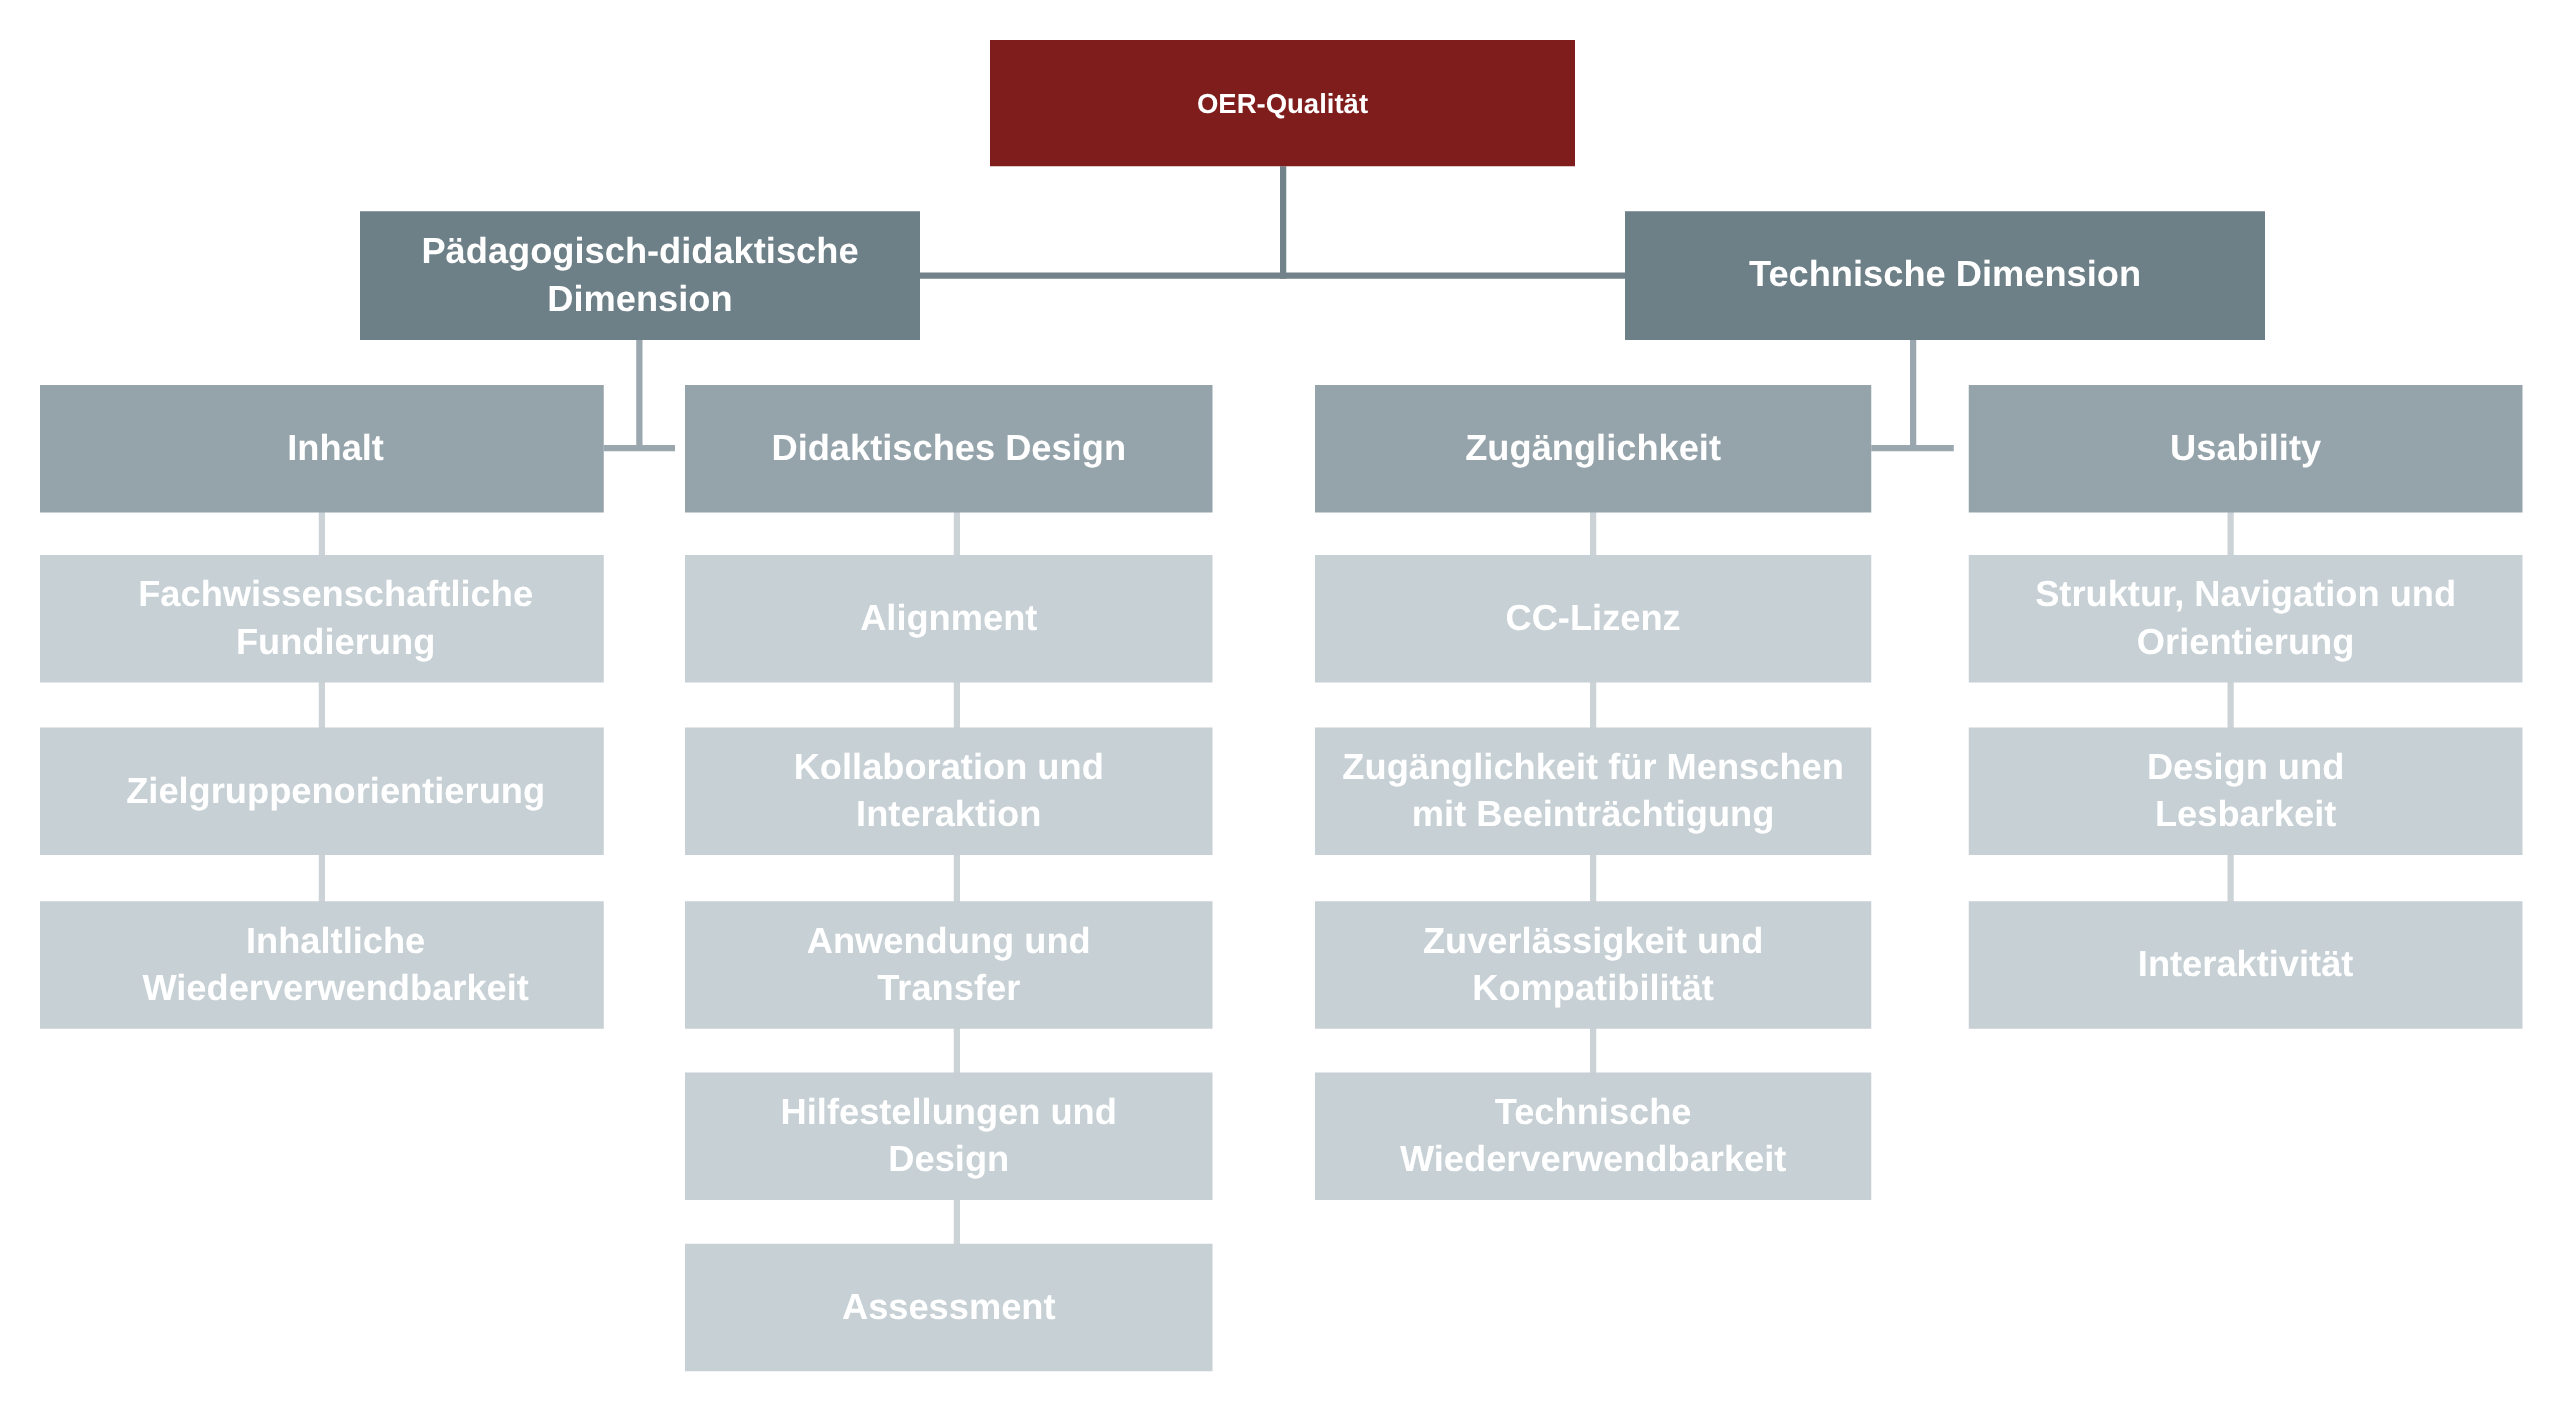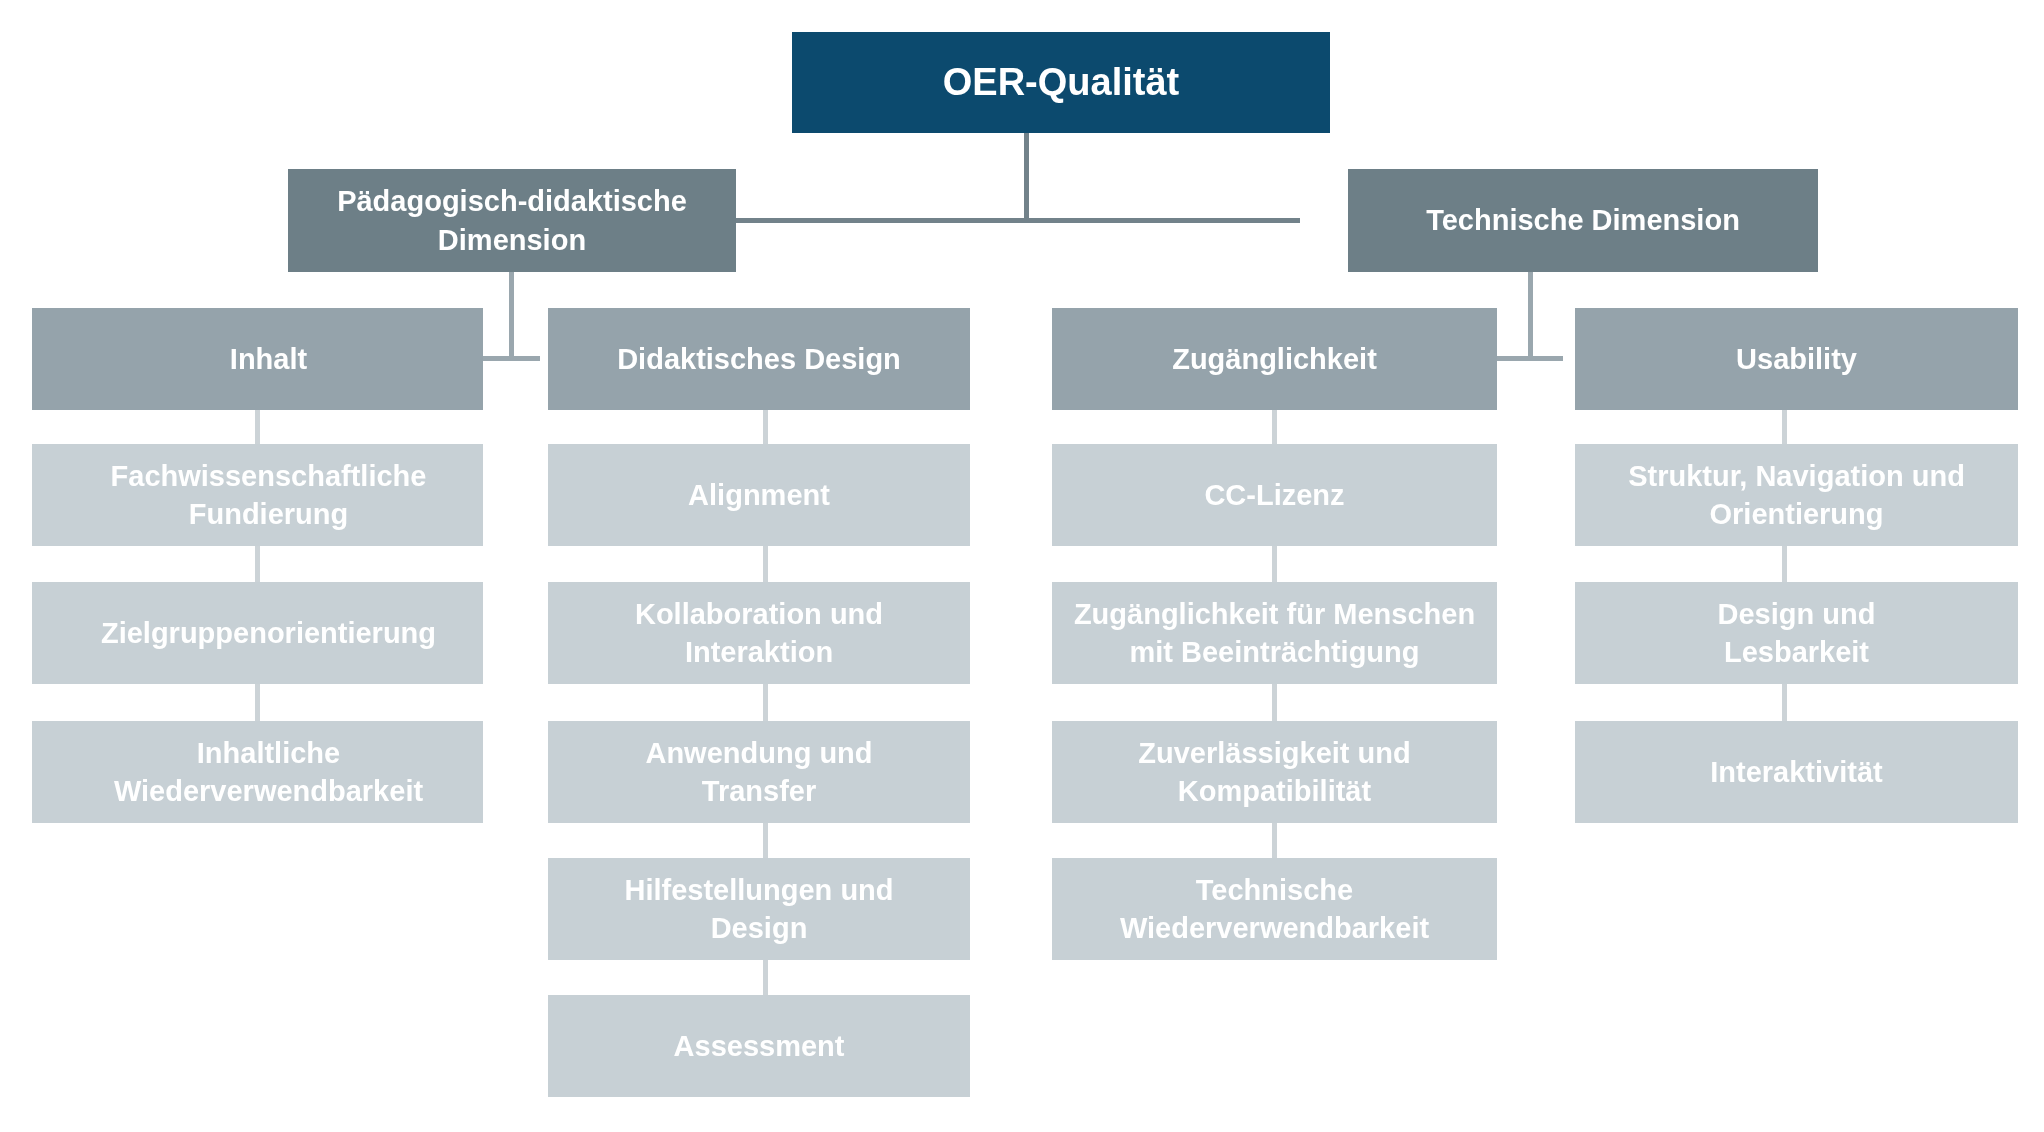--- a/index.html
+++ b/index.html
@@ -23,23 +23,23 @@
     text-align: center;
     color: #ffffff;
     font-weight: bold;
     white-space: pre-line;
     line-height: 1.32;
     z-index: 2;
     box-sizing: border-box;
     padding: 0 10px;
   }
   .root-box {
-    background: #0c4a6e;
-    font-size: 38px;
-    left: 792px; top: 32px; width: 538px; height: 101px;
+    background: #7f1d1d;
+    font-size: 22px;
+    left: 792px; top: 32px; width: 468px; height: 101px;
   }
   .dim-box {
     background: #6d7f87;
     font-size: 29px;
     top: 169px; height: 103px;
   }
   .header-box {
     background: #95a3ab;
     font-size: 29px;
     top: 308px; height: 102px;
@@ -86,21 +86,21 @@
 
   <div class="line line-light" style="left:255px; top:359px; width:5px; height:413px;"></div>
   <div class="line line-light" style="left:763px; top:359px; width:5px; height:687px;"></div>
   <div class="line line-light" style="left:1272px; top:359px; width:5px; height:550px;"></div>
   <div class="line line-light" style="left:1782px; top:359px; width:5px; height:413px;"></div>
 
   <div class="box root-box">OER-Qualität</div>
 
   <div class="box dim-box" style="left:288px; width:448px;">Pädagogisch-didaktische
 Dimension</div>
-  <div class="box dim-box" style="left:1348px; width:470px;">Technische Dimension</div>
+  <div class="box dim-box" style="left:1300px; width:512px;">Technische Dimension</div>
 
   <div class="box header-box col1">Inhalt</div>
   <div class="box item-box col1 row1">Fachwissenschaftliche
 Fundierung</div>
   <div class="box item-box col1 row2">Zielgruppenorientierung</div>
   <div class="box item-box col1 row3">Inhaltliche
 Wiederverwendbarkeit</div>
 
   <div class="box header-box col2">Didaktisches Design</div>
   <div class="box item-box col2 row1">Alignment</div>

